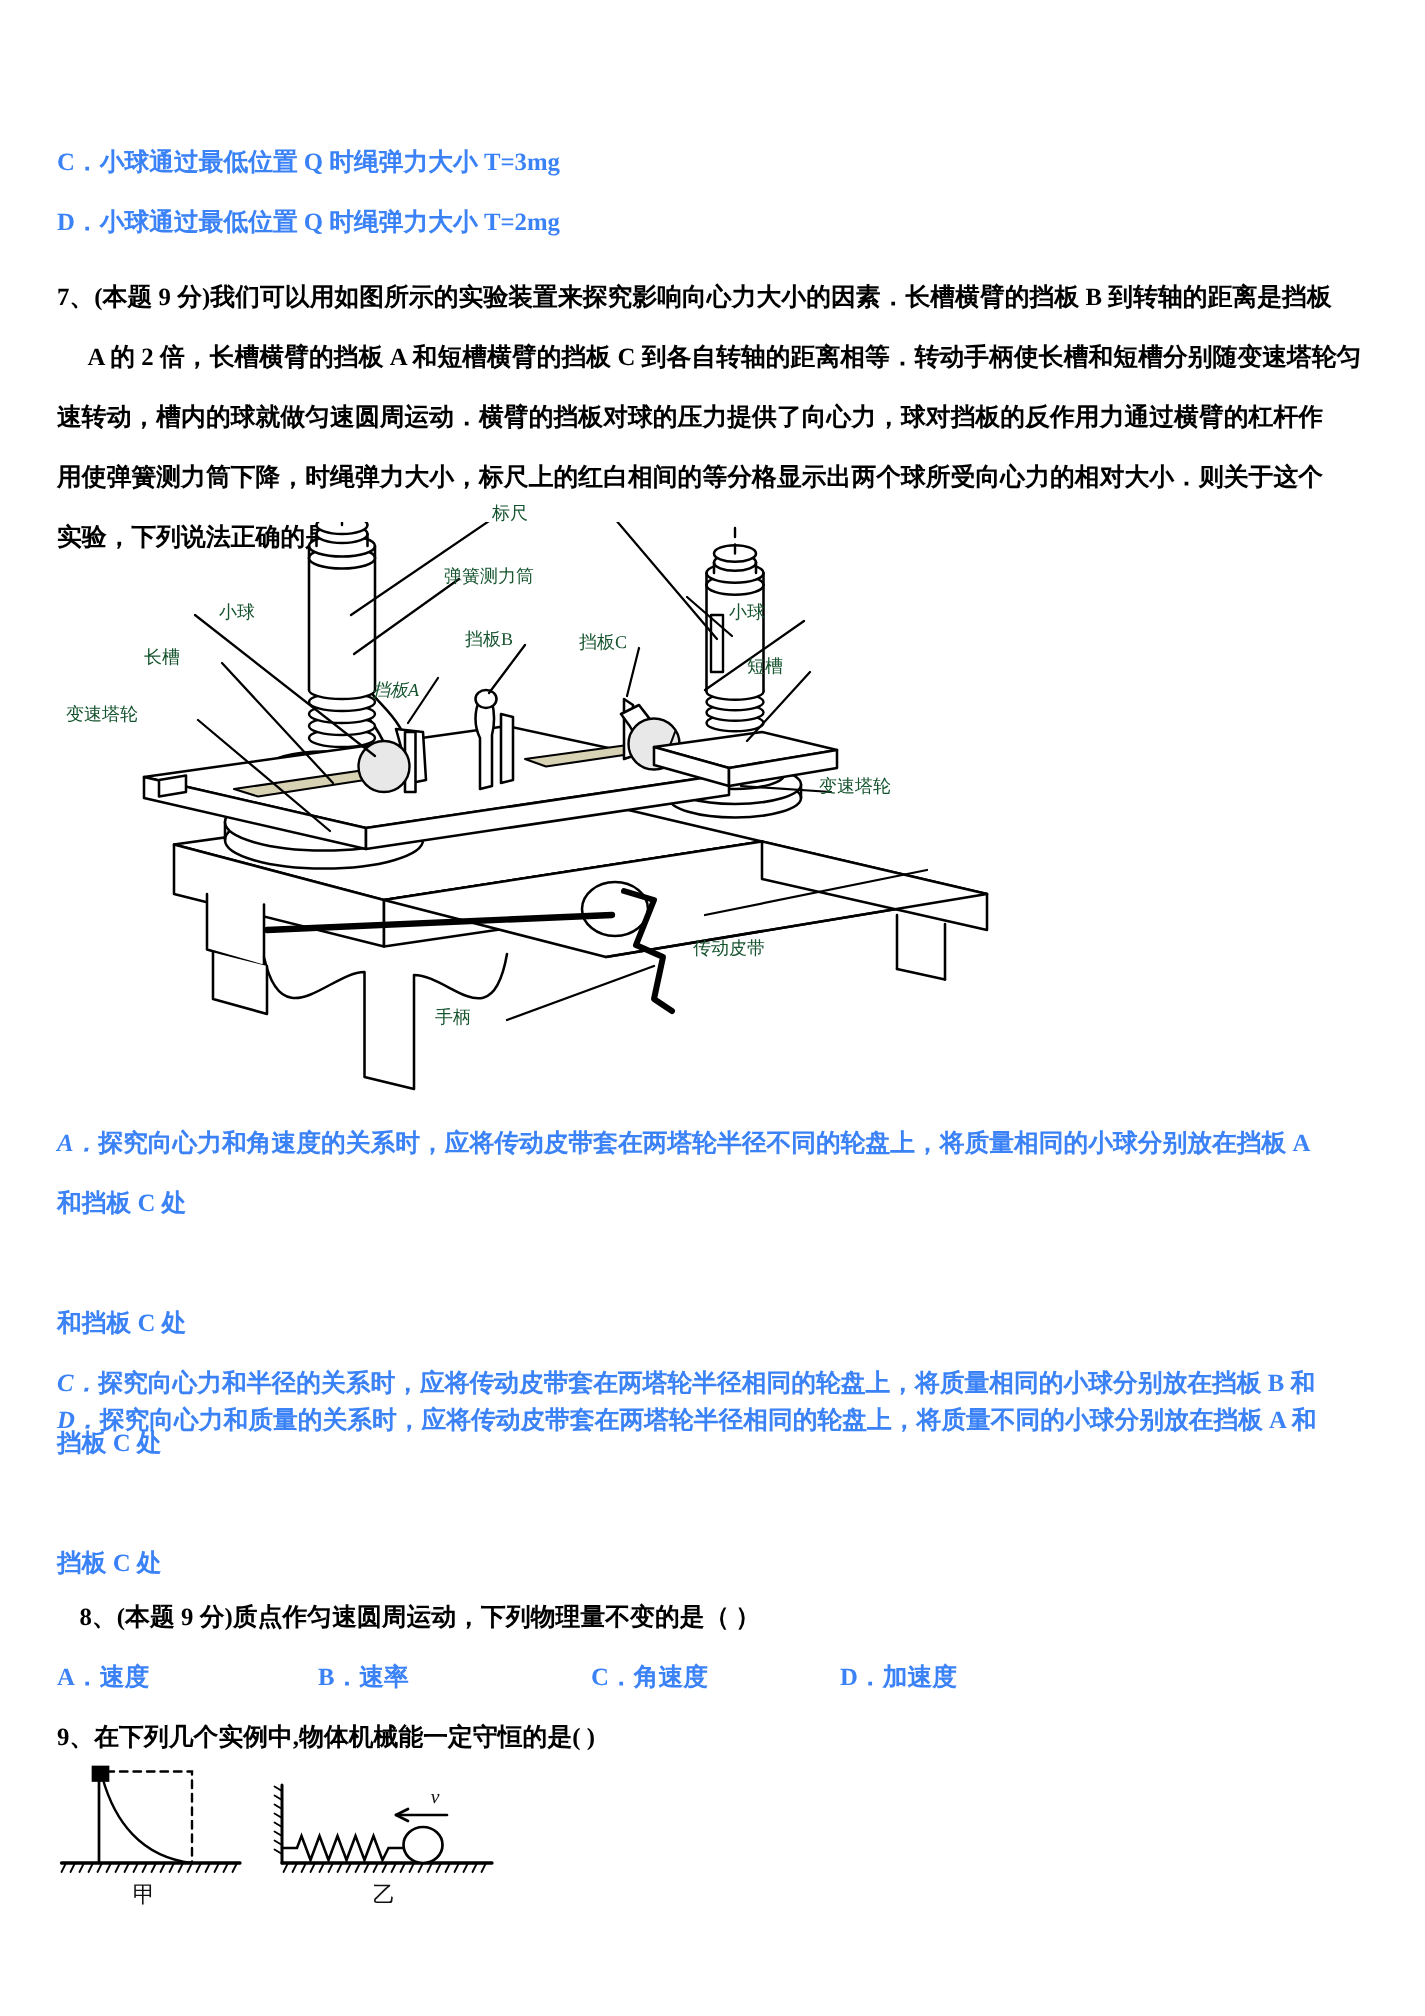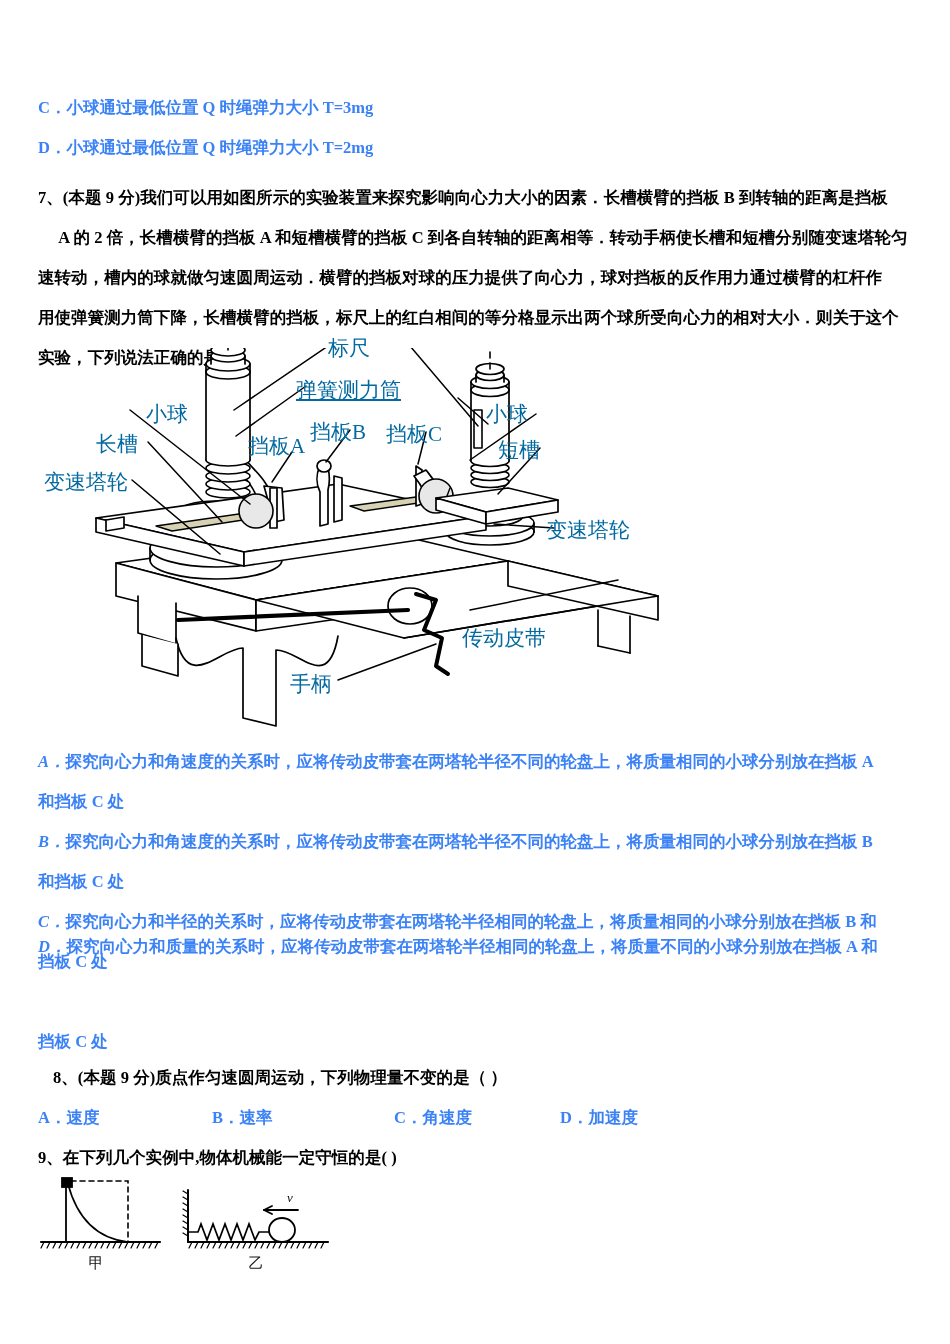--- a/index.html
+++ b/index.html
@@ -53,42 +53,42 @@
 
   .fig-bottom {
     position: absolute;
     left: 38px;
     top: 1100px;
     width: 300px;
     height: 130px;
   }
   .lbl {
     position: absolute;
-    font-size: 21px;
+    font-size: 12px;
     font-family: "Liberation Serif", "DejaVu Serif", serif;
-    color: #0369a1;
+    color: #14532d;
     white-space: pre;
   }
 </style>
 </head>
 <body>
 
 <div class="page">
 
   <div class="opt" style="left:38px; top:88px;">
     <span class="bold">C．</span><span>小球通过最低位置 Q 时绳弹力大小 T=3mg</span>
   </div>
   <div class="opt" style="left:38px; top:128px;">
     <span class="bold">D．</span><span>小球通过最低位置 Q 时绳弹力大小 T=2mg</span>
   </div>
 
   <div class="para" style="left:38px; top:178px; width:890px;">7、(本题 9 分)我们可以用如图所示的实验装置来探究影响向心力大小的因素．长槽横臂的挡板 B 到转轴的距离是挡板</div>
   <div class="para" style="left:38px; top:218px; width:890px;text-align:center;">A 的 2 倍，长槽横臂的挡板 A 和短槽横臂的挡板 C 到各自转轴的距离相等．转动手柄使长槽和短槽分别随变速塔轮匀</div>
   <div class="para" style="left:38px; top:258px; width:890px;">速转动，槽内的球就做匀速圆周运动．横臂的挡板对球的压力提供了向心力，球对挡板的反作用力通过横臂的杠杆作</div>
-  <div class="para" style="left:38px; top:298px; width:890px;">用使弹簧测力筒下降，长槽横臂的挡板，标尺上的红白相间的等分格显示出两个球所受向心力的相对大小．则关于这个</div>
+  <div class="para" style="left:38px; top:298px; width:890px;">用使弹簧测力筒下降，时绳弹力大小，标尺上的红白相间的等分格显示出两个球所受向心力的相对大小．则关于这个</div>
   <div class="para" style="left:38px; top:338px; width:890px;">实验，下列说法正确的是</div>
 
   <div class="fig-main" style="top:348px;">
     <svg width="660" height="380" viewBox="0 0 660 380" xmlns="http://www.w3.org/2000/svg">
       <g fill="none" stroke="#000" stroke-width="1.7" stroke-linejoin="round" stroke-linecap="round">
 
         <path d="M 78 215 L 330 180 L 470 213 L 218 252 Z" fill="#fff"></path>
 
         <path d="M 78 215 L 78 248 L 218 283 L 218 252 Z" fill="#fff"></path>
 
@@ -252,42 +252,39 @@
           <path d="M 516 180 L 456 176"></path>
 
           <path d="M 432 262 L 580 232"></path>
 
           <path d="M 300 332 L 398 296"></path>
         </g>
       </g>
     </svg>
 
     <div class="lbl" style="left:290px; top:-14px;">标尺</div>
-    <div class="lbl" style="left:258px; top:28px;text-decoration:underline;">弹簧测力筒</div>
+    <div class="lbl" style="left:258px; top:28px;">弹簧测力筒</div>
     <div class="lbl" style="left:108px; top:52px;">小球</div>
     <div class="lbl" style="left:272px; top:70px;">挡板B</div>
-    <div class="lbl" style="left:210px; top:84px;">挡板A</div>
+    <div class="lbl" style="left:210px; top:104px;font-style:italic;">挡板A</div>
     <div class="lbl" style="left:348px; top:72px;">挡板C</div>
     <div class="lbl" style="left:448px; top:52px;">小球</div>
     <div class="lbl" style="left:58px; top:82px;">长槽</div>
     <div class="lbl" style="left:460px; top:88px;">短槽</div>
     <div class="lbl" style="left:6px; top:120px;">变速塔轮</div>
     <div class="lbl" style="left:508px; top:168px;">变速塔轮</div>
     <div class="lbl" style="left:424px; top:276px;">传动皮带</div>
     <div class="lbl" style="left:252px; top:322px;">手柄</div>
   </div>
 
   <div class="opt" style="left:38px; top:742px; width:895px;">
     <span class="bold ital">A．</span><span>探究向心力和角速度的关系时，应将传动皮带套在两塔轮半径不同的轮盘上，将质量相同的小球分别放在挡板 A</span>
   </div>
   <div class="opt" style="left:38px; top:782px;">和挡板 C 处</div>
 
-  <div class="opt" style="left:38px; top:822px; width:895px;">
-    <span class="bold ital">B．</span><span>探究向心力和角速度的关系时，应将传动皮带套在两塔轮半径不同的轮盘上，将质量相同的小球分别放在挡板 B</span>
-  </div>
   <div class="opt" style="left:38px; top:862px;">和挡板 C 处</div>
 
   <div class="opt" style="left:38px; top:902px; width:895px;">
     <span class="bold ital">C．</span><span>探究向心力和半径的关系时，应将传动皮带套在两塔轮半径相同的轮盘上，将质量相同的小球分别放在挡板 B 和</span>
   </div>
   <div class="opt" style="left:38px; top:942px;">挡板 C 处</div>
 
   <div class="opt" style="left:38px; top:927px; width:895px;">
     <span class="bold ital">D．</span><span>探究向心力和质量的关系时，应将传动皮带套在两塔轮半径相同的轮盘上，将质量不同的小球分别放在挡板 A 和</span>
   </div>

